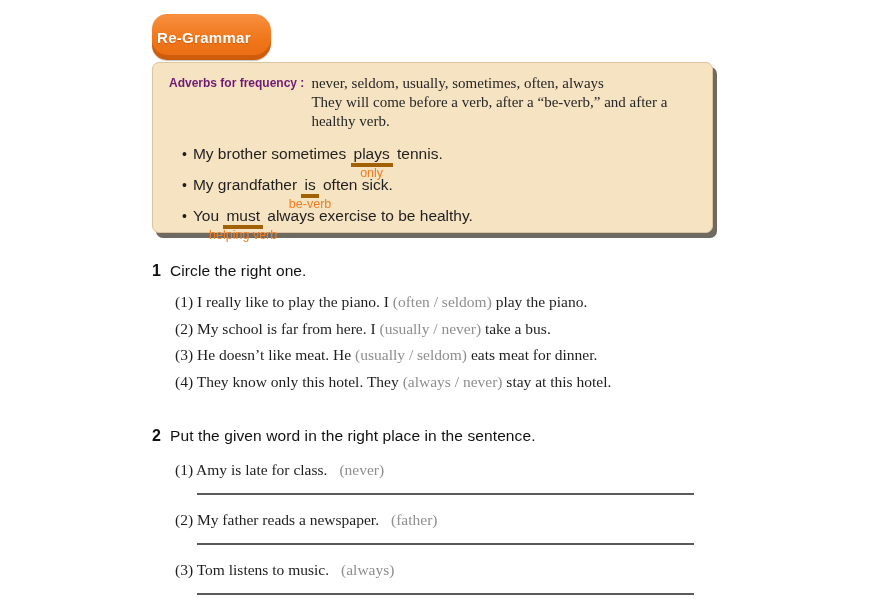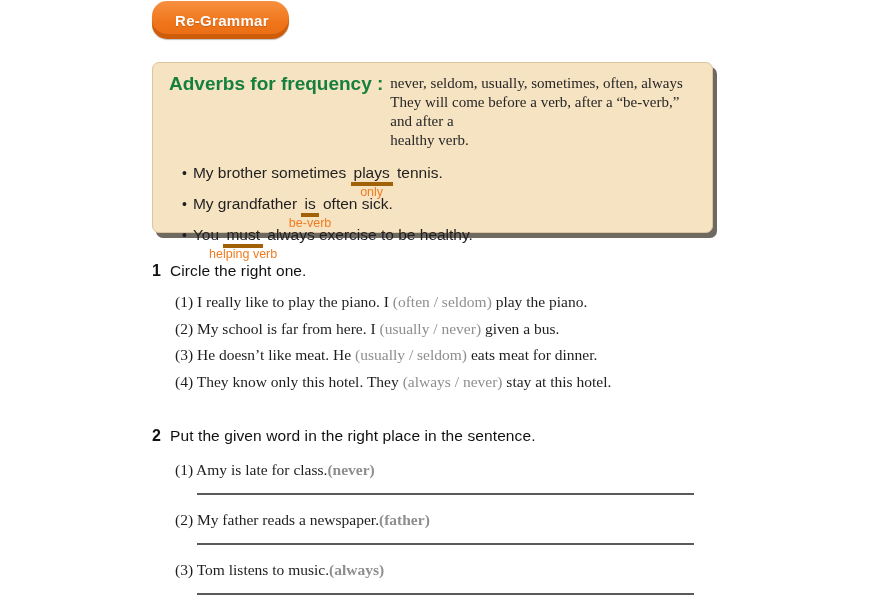--- a/index.html
+++ b/index.html
@@ -6,22 +6,22 @@
   html,body { background:#ffffff; }
   .page {
     position:relative; width:873px; height:612px; background:#ffffff;
     overflow:hidden;
     font-family:"Liberation Sans","DejaVu Sans",sans-serif;
     color:#222;
   }
 
   
   .badge {
-    position:absolute; left:152px; top:1px; height:38px;
-    padding:0 20px 0 23px;
+    position:absolute; left:152px; top:14px; height:46px;
+    padding:0 20px 0 5px;
     display:flex; align-items:center;
     background:linear-gradient(#f79040 0%, #f0761b 55%, #e96d12 100%);
     border-radius:15px 17px 17px 15px;
     box-shadow: inset 0 -5px 0 rgba(170,70,0,.45), 0 1px 1px rgba(0,0,0,.25);
   }
   .badge-tail {
     position:absolute; right:-7px; bottom:-1px; width:20px; height:18px;
     background:linear-gradient(#ef7519,#cf5c0a);
     border-radius:2px 4px 100% 6px;
     z-index:-1;
@@ -35,21 +35,21 @@
   .infobox {
     position:absolute; left:152px; top:62px; width:561px; height:171px;
     background:#f6e3c2;
     border:1px solid #dcc49e;
     border-radius:7px;
     box-shadow:4px 5px 0 #6e6961;
     padding:11px 16px 8px 16px;
   }
   .box-header { display:flex; align-items:flex-start; }
   .box-title {
-    flex:0 0 auto; font-weight:bold; font-size:19px; color:#15803d;
+    flex:0 0 auto; font-weight:bold; font-size:12px; color:#701a75;
     line-height:19px; margin-right:7px; white-space:nowrap;
   }
   .box-note {
     font-family:"Liberation Serif","DejaVu Serif",serif;
     font-size:15px; color:#262626; line-height:19px;
   }
   .examples { margin-top:13px; margin-left:13px; }
   .example {
     position:relative; height:31px; line-height:19px;
     font-size:15.5px; color:#1f1f1f; white-space:nowrap;
@@ -73,21 +73,21 @@
   .ex-title  { font-weight:normal; font-size:15.5px; color:#111; letter-spacing:.1px; }
   .ex-items { margin-top:9px; }
   .ex-item {
     margin-left:23px; line-height:26.5px;
     font-family:"Liberation Serif","DejaVu Serif",serif;
     font-size:15.5px; color:#1e1e1e; white-space:nowrap;
   }
   .choice, .given-word { color:#8e8e8e; }
   .ex2 .ex-item { line-height:20px; margin-top:15px; }
   .ex2 .ex-items { margin-top:14px; }
-  .given-word { margin-left:0;font-weight:bold; }
+  .given-word { margin-left:12px; }
   .answer-line {
     margin:13px 0 0 45px; width:497px; height:0;
     border-bottom:2px solid #5a5a5a;
   }
 </style>
 </head>
 <body>
 
 <div class="page">
 
@@ -121,21 +121,21 @@
   <div class="exercise ex1">
     <div class="ex-heading">
       <span class="ex-number">1</span>
       <span class="ex-title">Circle the right one.</span>
     </div>
     <div class="ex-items">
       <div class="ex-item">
         <span>(1)</span> <span>I really like to play the piano. I </span><span class="choice">(often / seldom)</span><span> play the piano.</span>
       </div>
       <div class="ex-item">
-        <span>(2)</span> <span>My school is far from here. I </span><span class="choice">(usually / never)</span><span> given a bus.</span>
+        <span>(2)</span> <span>My school is far from here. I </span><span class="choice">(usually / never)</span><span> take a bus.</span>
       </div>
       <div class="ex-item">
         <span>(3)</span> <span>He doesn’t like meat. He </span><span class="choice">(usually / seldom)</span><span> eats meat for dinner.</span>
       </div>
       <div class="ex-item">
         <span>(4)</span> <span>They know only this hotel. They </span><span class="choice">(always / never)</span><span> stay at this hotel.</span>
       </div>
     </div>
   </div>
 

